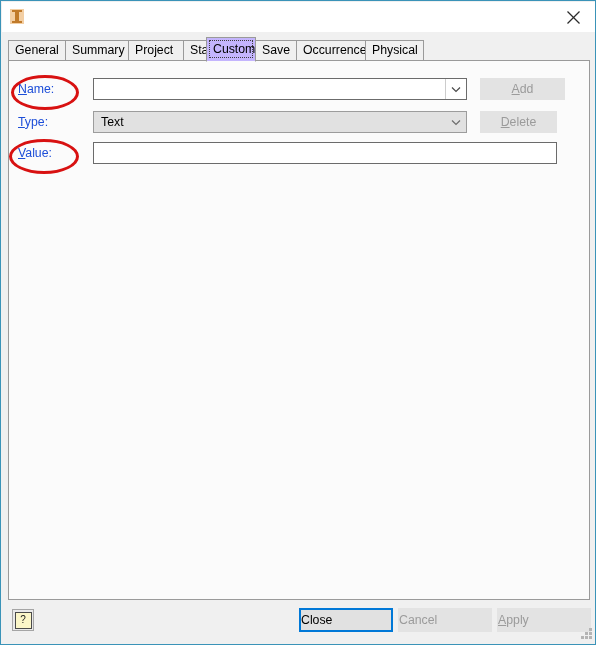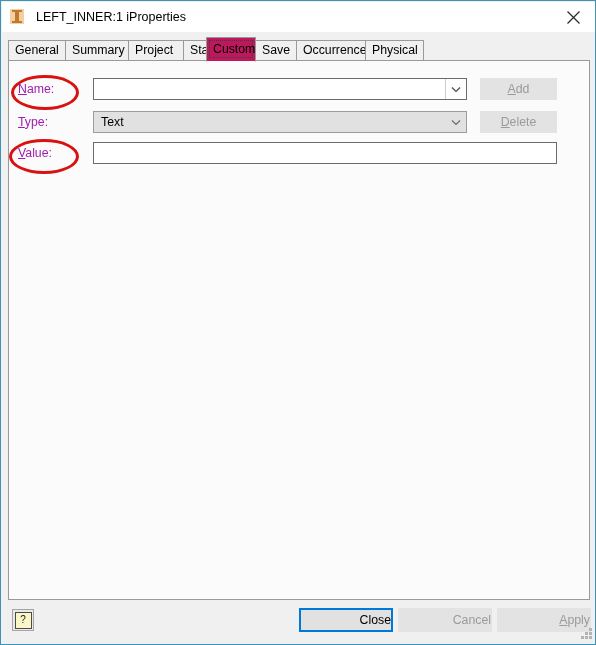--- a/index.html
+++ b/index.html
@@ -96,21 +96,21 @@
     font-size: 12.3px;
     color: #000000;
     padding: 0 6px;
     line-height: 19px;
     white-space: nowrap;
     cursor: default;
   }
   .tab.selected {
     top: 5px;
     height: 25px;
-    background: #be185d;
+    background: #c4b5fd;
     border: 1px solid #9a9a9a;
     border-bottom: 1px solid #fbfbfb;
     line-height: 23px;
     z-index: 5;
   }
   .tab.selected .focusdots {
     position: absolute;
     left: 2px; top: 2px; right: 2px; bottom: 3px;
     border: 1px dotted #3d3d3d;
   }
@@ -123,21 +123,21 @@
     box-sizing: border-box;
     border: 1px solid #9a9a9a;
     background: #fbfbfb;
     z-index: 2;
   }
 
   
   .frm-label {
     position: absolute;
     font-size: 12.3px;
-    color: #a21caf;
+    color: #1d4ed8;
     white-space: nowrap;
   }
   .frm-label u { text-decoration: underline; }
 
   .combo {
     position: absolute;
     box-sizing: border-box;
     border: 1px solid #6b6b6b;
     height: 22px;
     display: flex;
@@ -278,21 +278,21 @@
     line-height: 1;
   }
   .dlgbtn {
     position: absolute;
     top: 8px;
     height: 24px;
     box-sizing: border-box;
     font-size: 12.3px;
     display: flex;
     align-items: center;
-    justify-content: flex-end;
+    justify-content: flex-start;
     cursor: default;
     white-space: nowrap;
   }
   .dlgbtn.primary {
     background: #e1e1e1;
     border: 2px solid #0078d7;
     color: #000000;
   }
   .dlgbtn.disabled {
     background: #e3e3e3;
@@ -326,21 +326,20 @@
 
 <div id="window">
 
   <div id="titlebar">
     <div id="app-icon">
       <span class="ibar"></span>
       <span class="itop"></span>
       <span class="istem"></span>
       <span class="ibot"></span>
     </div>
-    <div id="title-text">LEFT_INNER:1 iProperties</div>
     <div id="close-x">
       <svg width="13" height="13" viewBox="0 0 13 13" aria-hidden="true">
         <line x1="0.5" y1="0.5" x2="12.5" y2="12.5" stroke="#2b2b2b" stroke-width="1.2"></line>
         <line x1="12.5" y1="0.5" x2="0.5" y2="12.5" stroke="#2b2b2b" stroke-width="1.2"></line>
       </svg>
     </div>
   </div>
 
   <div id="tabstrip">
     <div class="tab" style="left:6px;  width:58px;"><span>General</span></div>
@@ -357,21 +356,21 @@
 
   <div class="frm-label" style="left:17px; top:81px; z-index:10;"><u>N</u>ame:</div>
   <div class="combo enabled" style="left:92px; top:77px; width:374px; z-index:10;">
     <div class="ctext"></div>
     <div class="carrow">
       <svg width="10" height="7" viewBox="0 0 10 7" aria-hidden="true">
         <polyline points="1,1.5 5,5.5 9,1.5" fill="none" stroke="#4a4a4a" stroke-width="1.2"></polyline>
       </svg>
     </div>
   </div>
-  <div class="btn" style="left:479px; top:77px; width:77px; z-index:10;">
+  <div class="btn" style="left:479px; top:77px; width:85px; z-index:10;">
       <span><u>A</u>dd</span>
     </div>
 
   <div class="frm-label" style="left:17px; top:114px; z-index:10;text-align:right;"><u>T</u>ype:</div>
   <div class="combo disabled" style="left:92px; top:110px; width:374px; z-index:10;">
     <div class="ctext">Text</div>
     <div class="carrow">
       <svg width="10" height="7" viewBox="0 0 10 7" aria-hidden="true">
         <polyline points="1,1.5 5,5.5 9,1.5" fill="none" stroke="#6c6c6c" stroke-width="1.2"></polyline>
       </svg>

